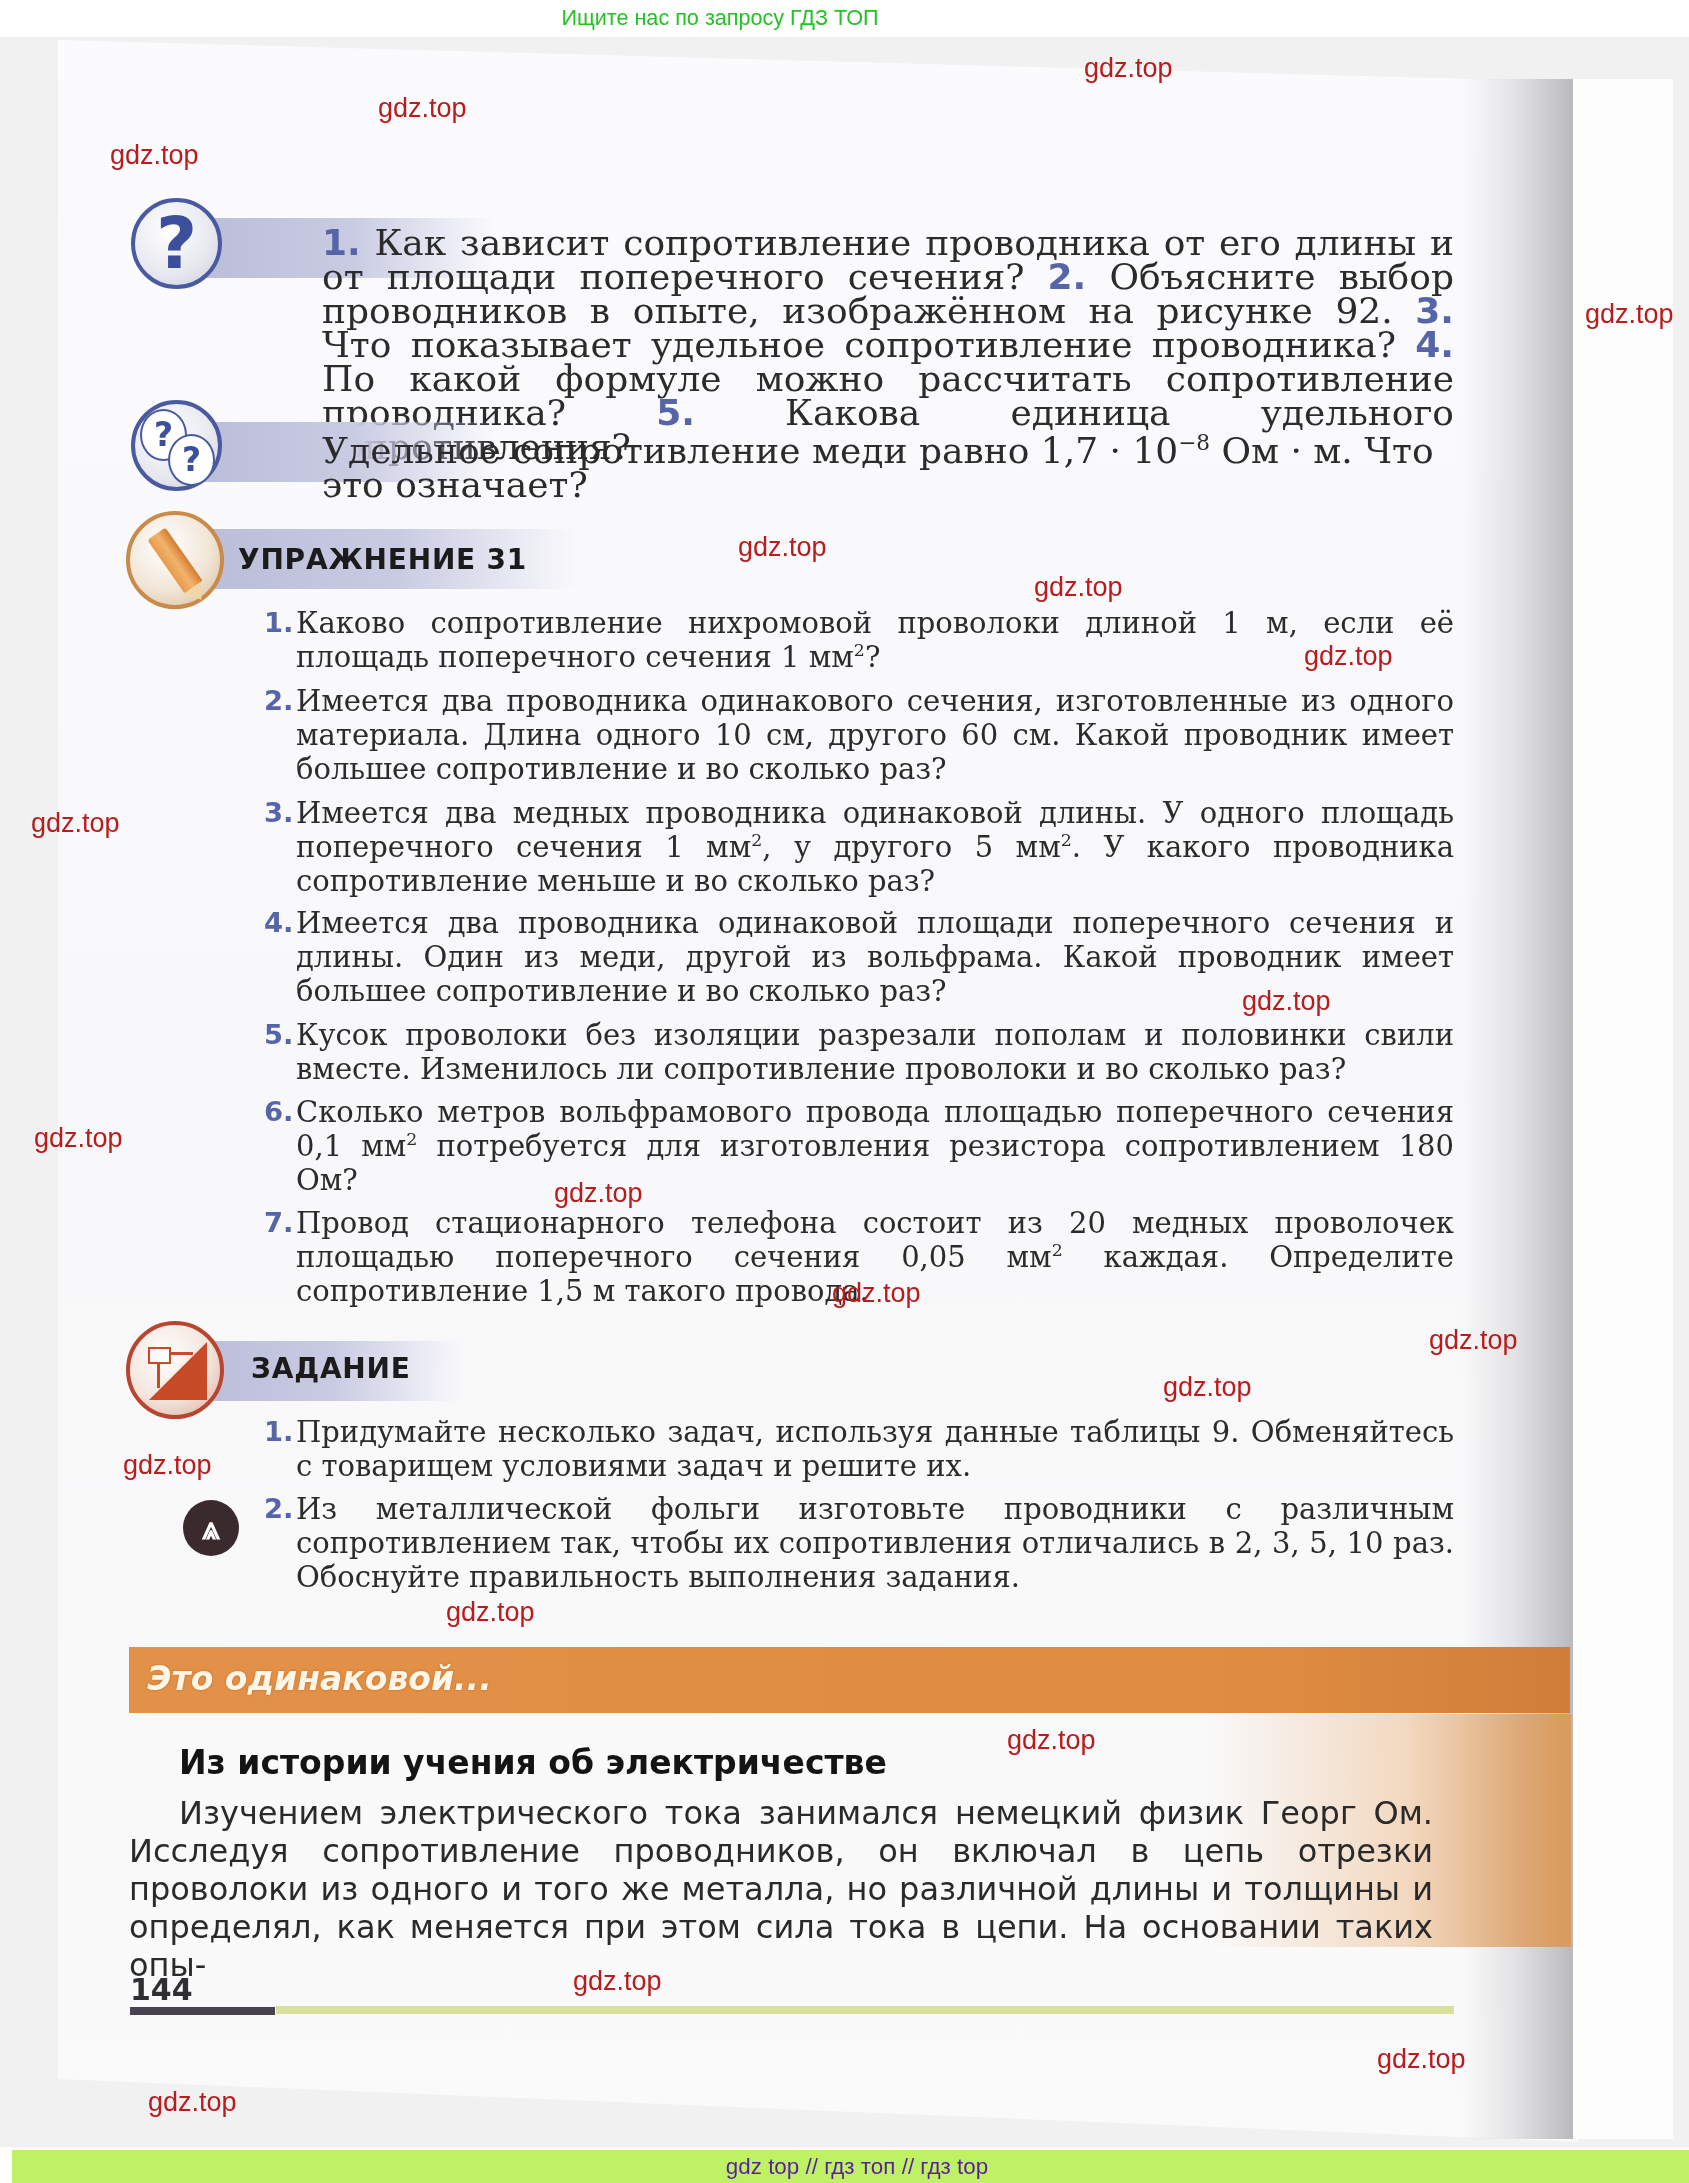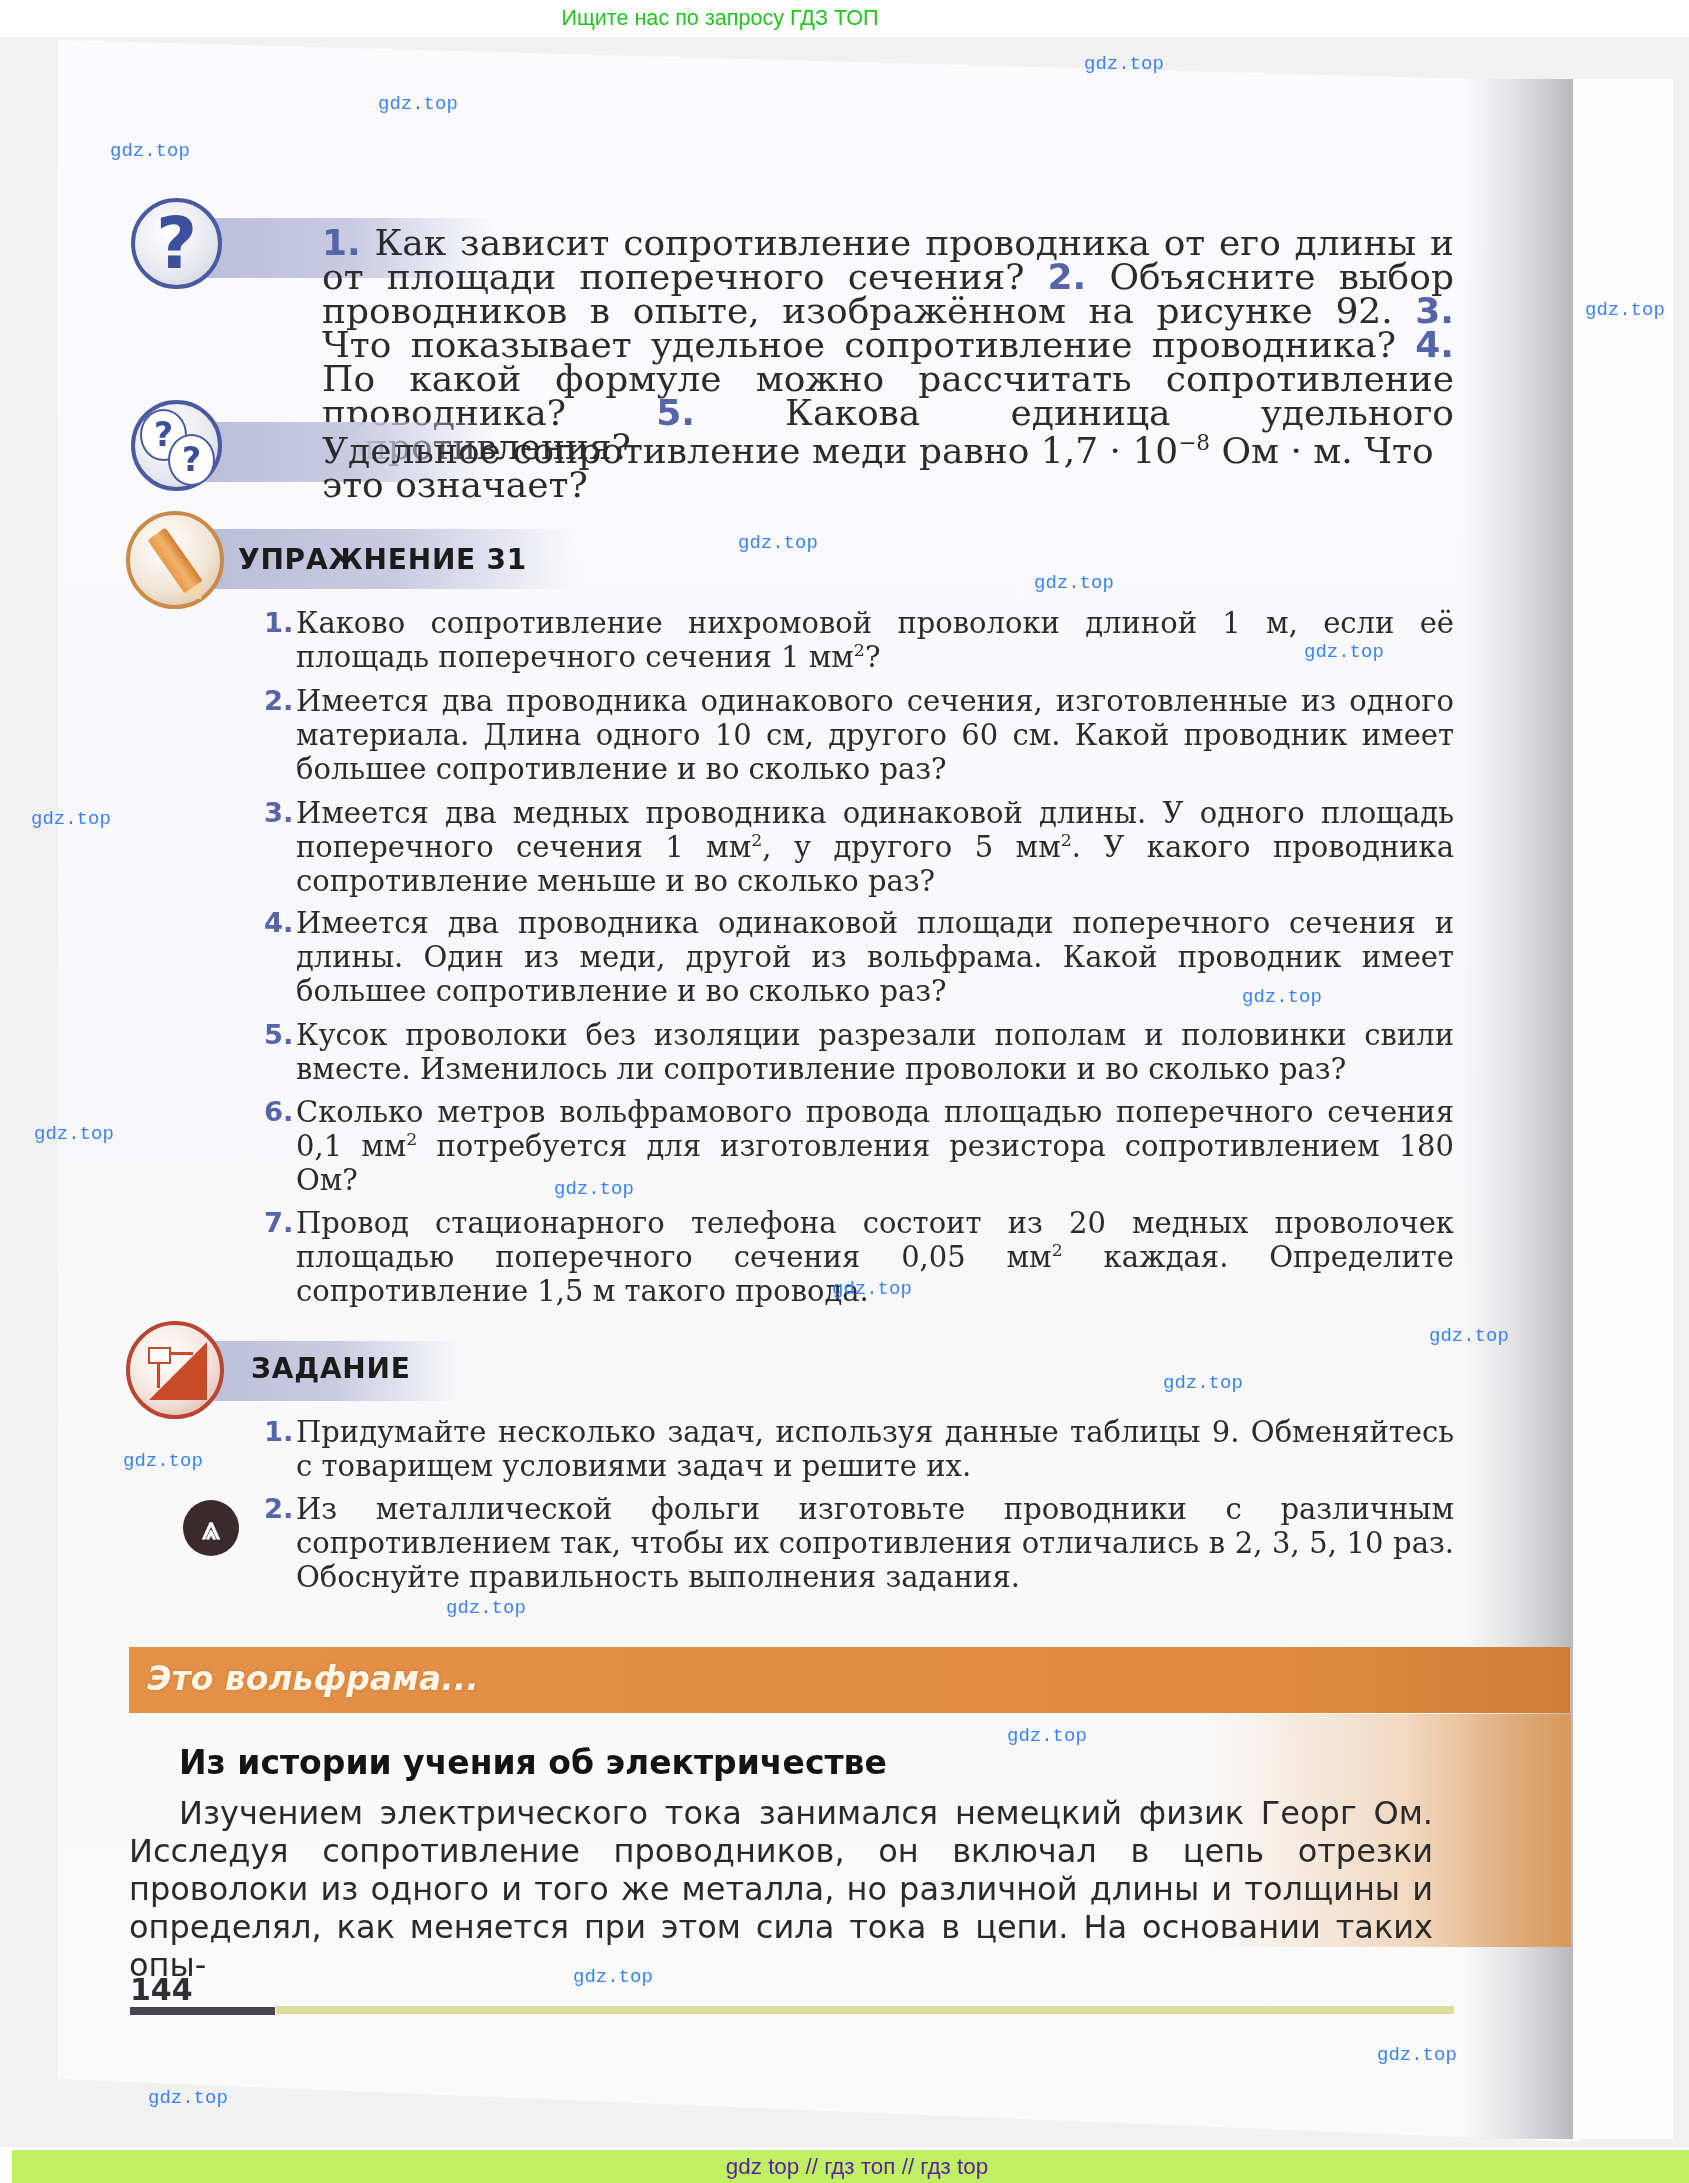--- a/index.html
+++ b/index.html
@@ -25,22 +25,22 @@
   }
   .spine {
     position:absolute; left:1462px; top:79px; width:112px; height:2060px;
     background:linear-gradient(90deg, rgba(255,255,255,0) 0%, #e4e4e6 45%, #c9c9cc 80%, #b9b9bd 100%);
   }
   .right-page {
     position:absolute; left:1573px; top:79px; width:100px; height:2060px;
     background:#fdfdfd;
   }
   .wm {
-    position:absolute; font-family:Liberation Mono, monospace; font-size:19px;
-    color:#3b82f6; white-space:nowrap;
+    position:absolute; font-family:Liberation Sans, sans-serif; font-size:27px;
+    color:#b91c1c; white-space:nowrap;
   }
   .icon-circle {
     position:absolute; border-radius:50%;
     display:flex; align-items:center; justify-content:center;
   }
   .q-icon {
     left:131px; top:198px; width:91px; height:91px;
     background:radial-gradient(circle at 40% 35%, #ffffff 0%, #e7e8ef 60%, #c7c9d6 100%);
     border:4.2px solid #4a5aa0; box-sizing:border-box;
   }
@@ -223,21 +223,21 @@
 <div class="icon-circle compass-icon">
     <span>⩓</span>
   </div>
 <div class="item" style="top:1492px;">
   <div class="n">2.</div>
   <div class="t">Из металлической фольги изготовьте проводники с различным сопротивлением так, чтобы их сопротивления отличались в 2, 3, 5, 10 раз. Обоснуйте правильность выполнения задания.</div>
 </div>
 
 <div class="orange-fade"></div>
 <div class="orange-band">
-  <span>Это вольфрама...</span>
+  <span>Это одинаковой...</span>
 </div>
 <div class="sub-head">Из истории учения об электричестве</div>
 <div class="para">Изучением электрического тока занимался немецкий физик Георг Ом. Исследуя сопротивление проводников, он включал в цепь отрезки проволоки из одного и того же металла, но различной длины и толщины и определял, как меняется при этом сила тока в цепи. На основании таких опы-</div>
 
 <div class="page-num">144</div>
 <div class="rule-dark"></div>
 <div class="rule-light"></div>
 
 <div class="wm" style="left:1084px; top:53px;">gdz.top</div>
 <div class="wm" style="left:378px; top:93px;">gdz.top</div>

